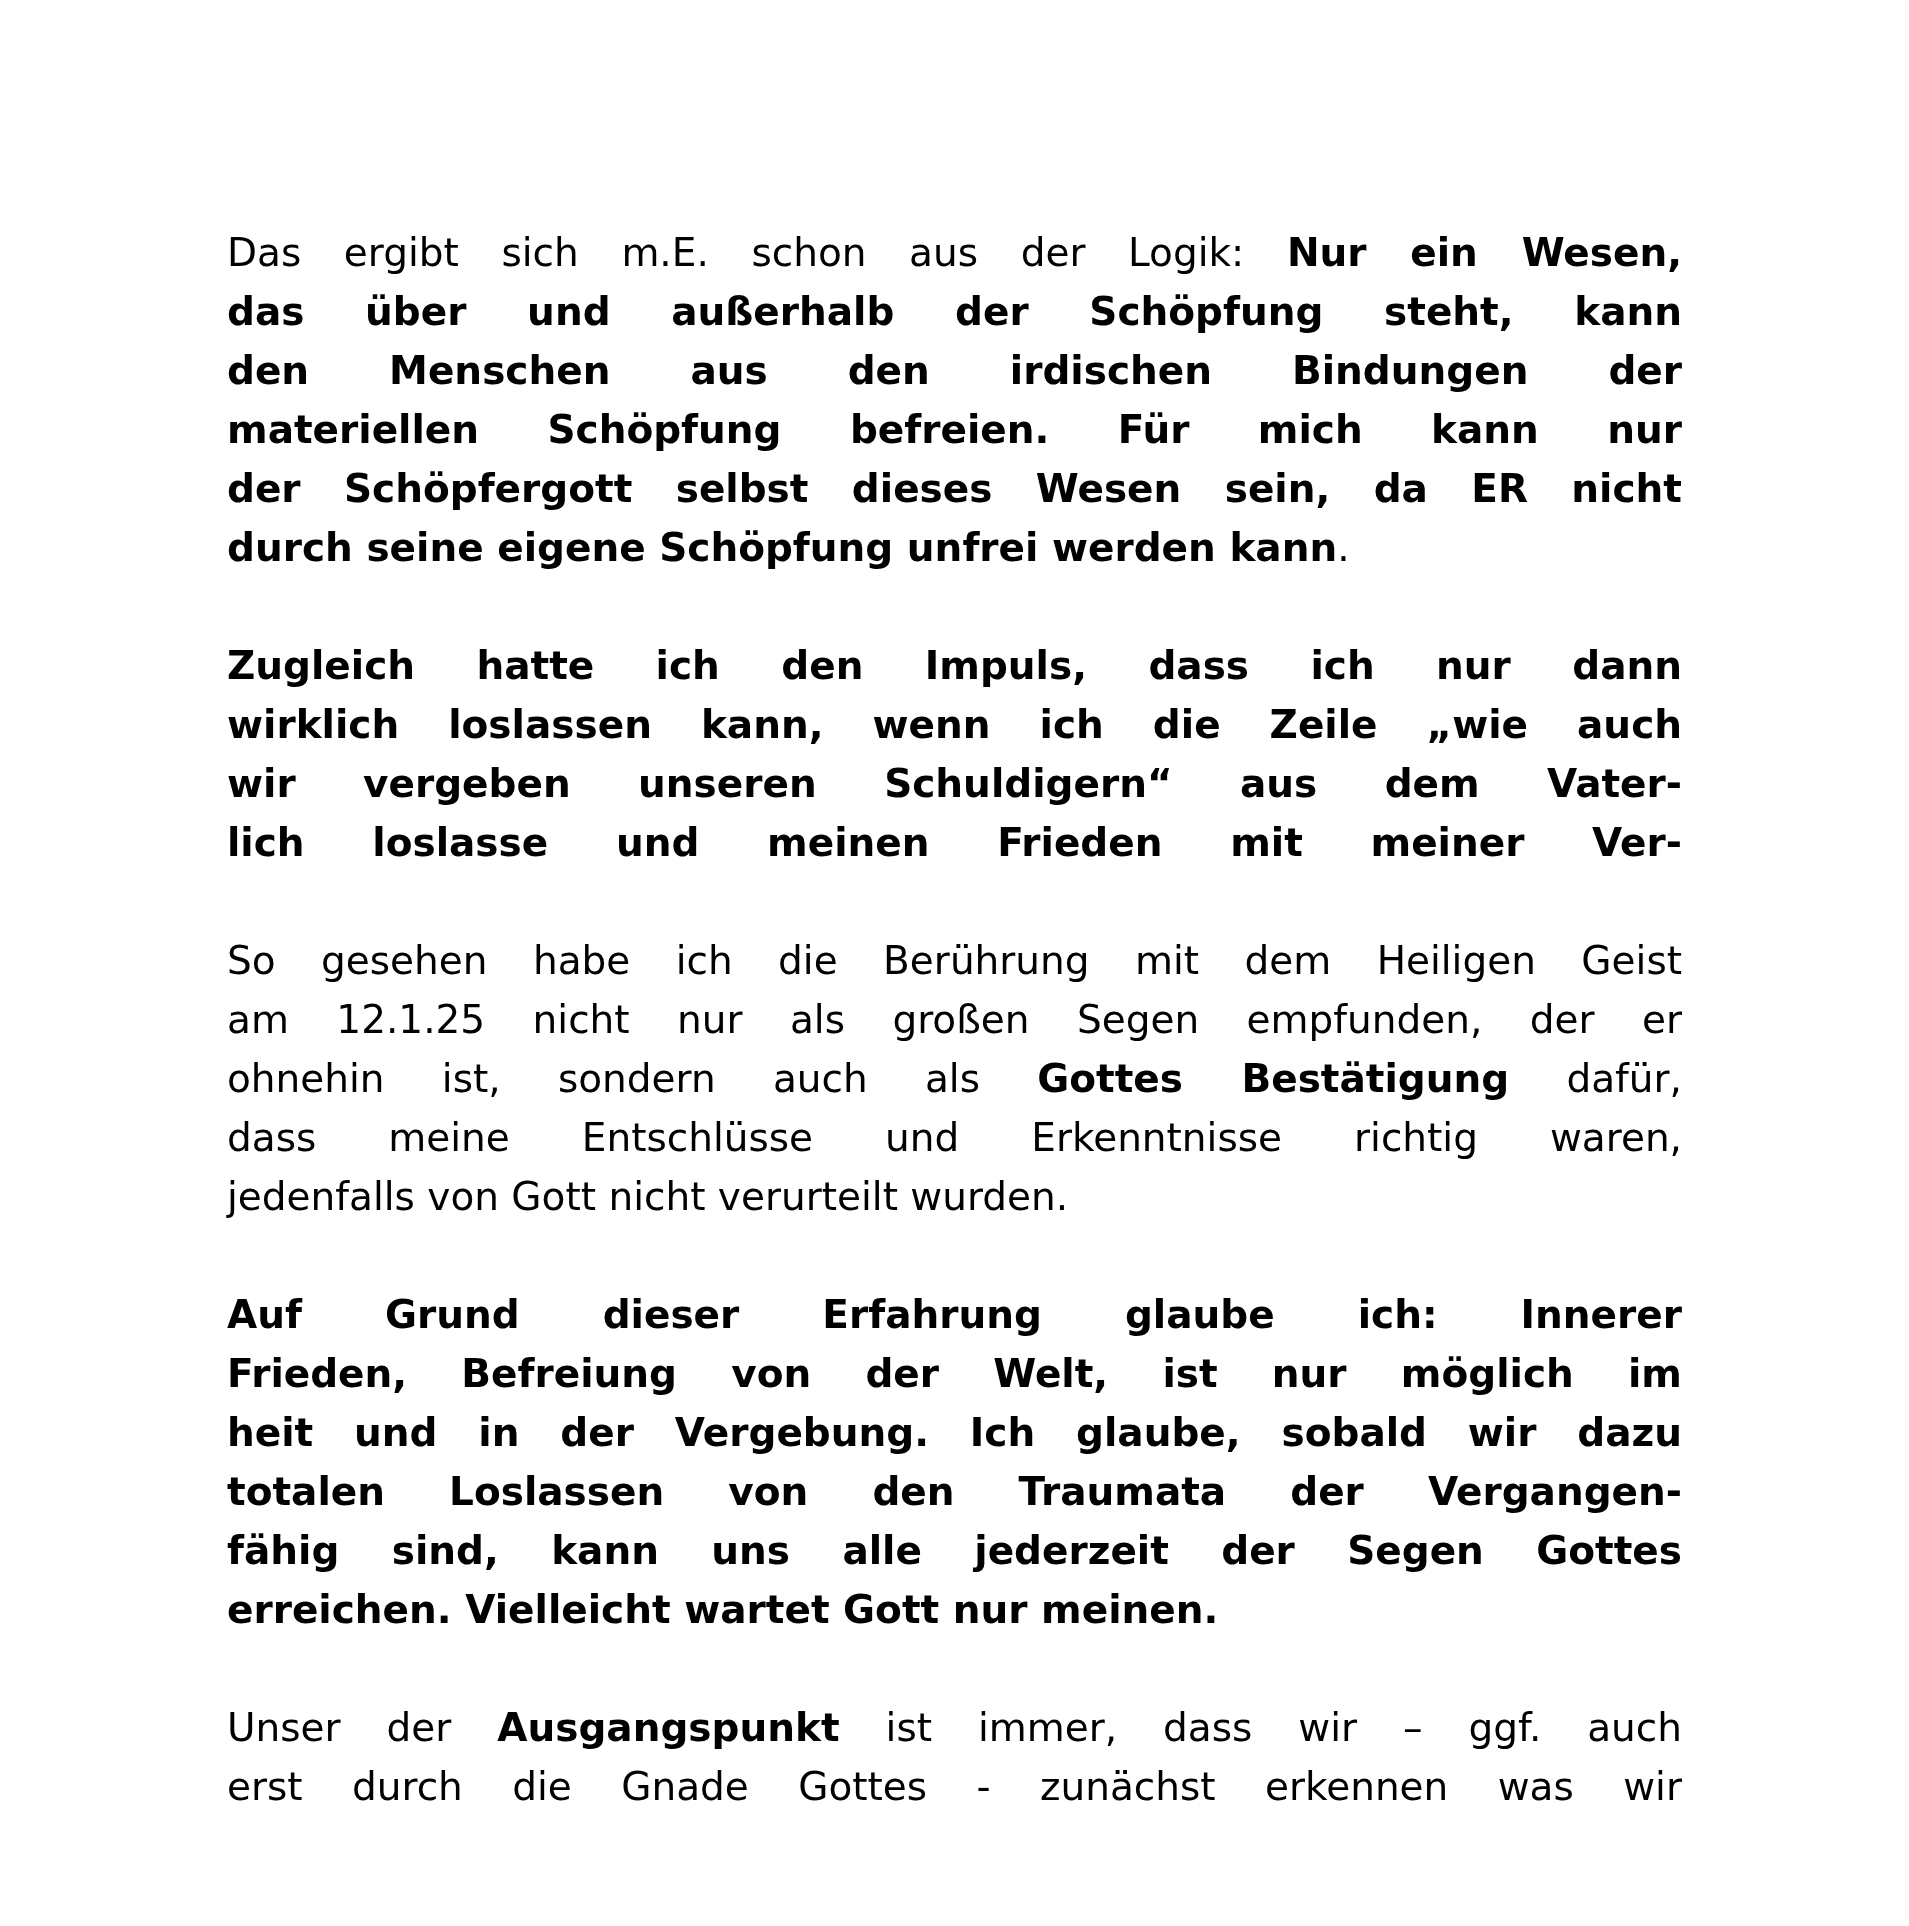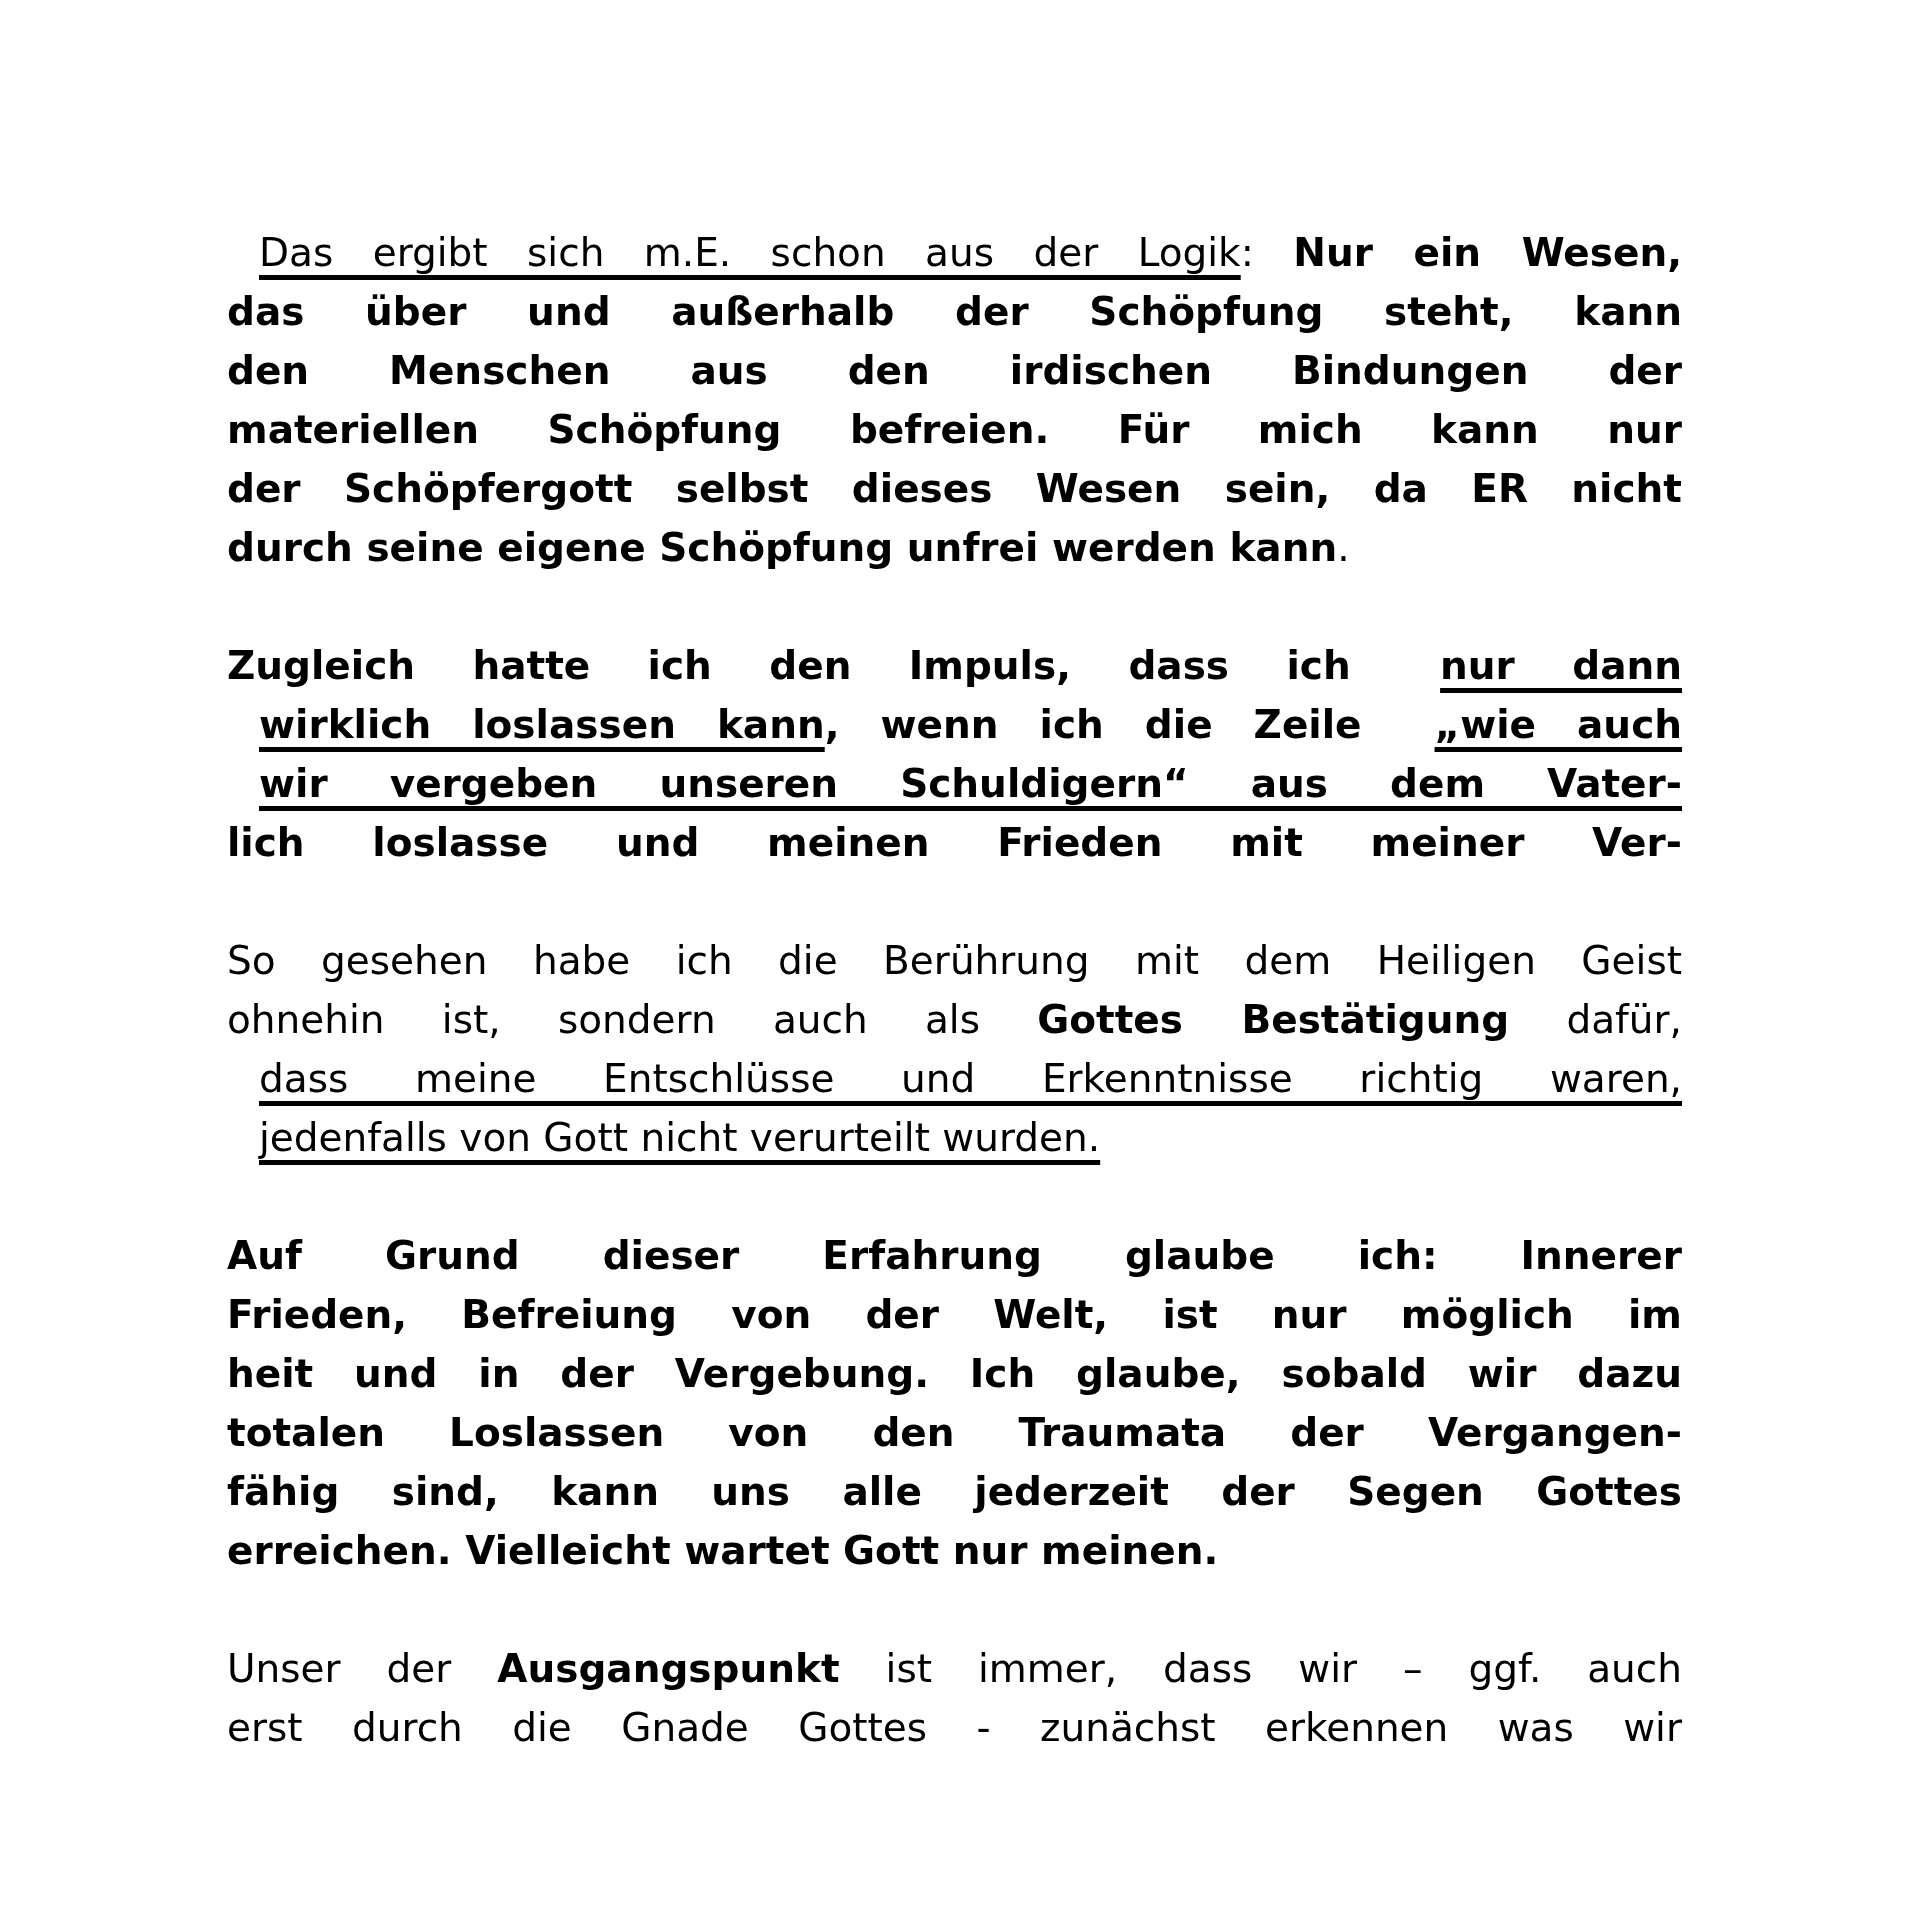--- a/index.html
+++ b/index.html
@@ -22,25 +22,23 @@
   .line {
     font-size: 39px;
     line-height: 59px;
     text-align: justify;
     text-align-last: justify;
     hyphens: none;
   }
   .line.lastline { text-align-last: left; }
   .b { font-weight: bold; }
   .u {
-    text-decoration: underline;
     text-decoration-thickness: 5px;
     text-underline-offset: 8.5px;
     text-decoration-color: #000000;
-    margin-left: 32px;
   }
 </style>
 </head>
 <body>
 
 <div class="text-block">
     <div class="para">
       <div class="line"><span class="u">Das ergibt sich m.E. schon aus der Logik</span><span>: </span><span class="b">Nur ein Wesen,</span></div>
       <div class="line"><span class="b">das über und außerhalb der Schöpfung steht, kann</span></div>
       <div class="line"><span class="b">den Menschen aus den irdischen Bindungen der</span></div>
@@ -49,20 +47,21 @@
       <div class="line lastline"><span class="b">durch seine eigene Schöpfung unfrei werden kann</span><span>.</span></div>
     </div>
     <div class="para">
       <div class="line"><span class="b">Zugleich hatte ich den Impuls, dass ich </span><span class="b u">nur dann</span></div>
       <div class="line"><span class="b u">wirklich loslassen kann</span><span class="b">, wenn ich die Zeile </span><span class="b u">„wie auch</span></div>
       <div class="line"><span class="b u">wir vergeben unseren Schuldigern“ aus dem Vater-</span></div>
       <div class="line"><span class="b">lich loslasse und meinen Frieden mit meiner Ver-</span></div>
     </div>
     <div class="para">
       <div class="line"><span>So gesehen habe ich die Berührung mit dem Heiligen Geist</span></div>
+      <div class="line"><span>am 12.1.25 nicht nur als großen Segen empfunden, der er</span></div>
       <div class="line"><span>ohnehin ist, sondern auch als </span><span class="b">Gottes Bestätigung</span><span> dafür,</span></div>
       <div class="line"><span class="u">dass meine Entschlüsse und Erkenntnisse richtig waren,</span></div>
       <div class="line lastline"><span class="u">jedenfalls von Gott nicht verurteilt wurden.</span></div>
     </div>
     <div class="para">
       <div class="line"><span class="b">Auf Grund dieser Erfahrung glaube ich: Innerer</span></div>
       <div class="line"><span class="b">Frieden, Befreiung von der Welt, ist nur möglich im</span></div>
       <div class="line"><span class="b">heit und in der Vergebung. Ich glaube, sobald wir dazu</span></div>
       <div class="line"><span class="b">totalen Loslassen von den Traumata der Vergangen-</span></div>
       <div class="line"><span class="b">fähig sind, kann uns alle jederzeit der Segen Gottes</span></div>

